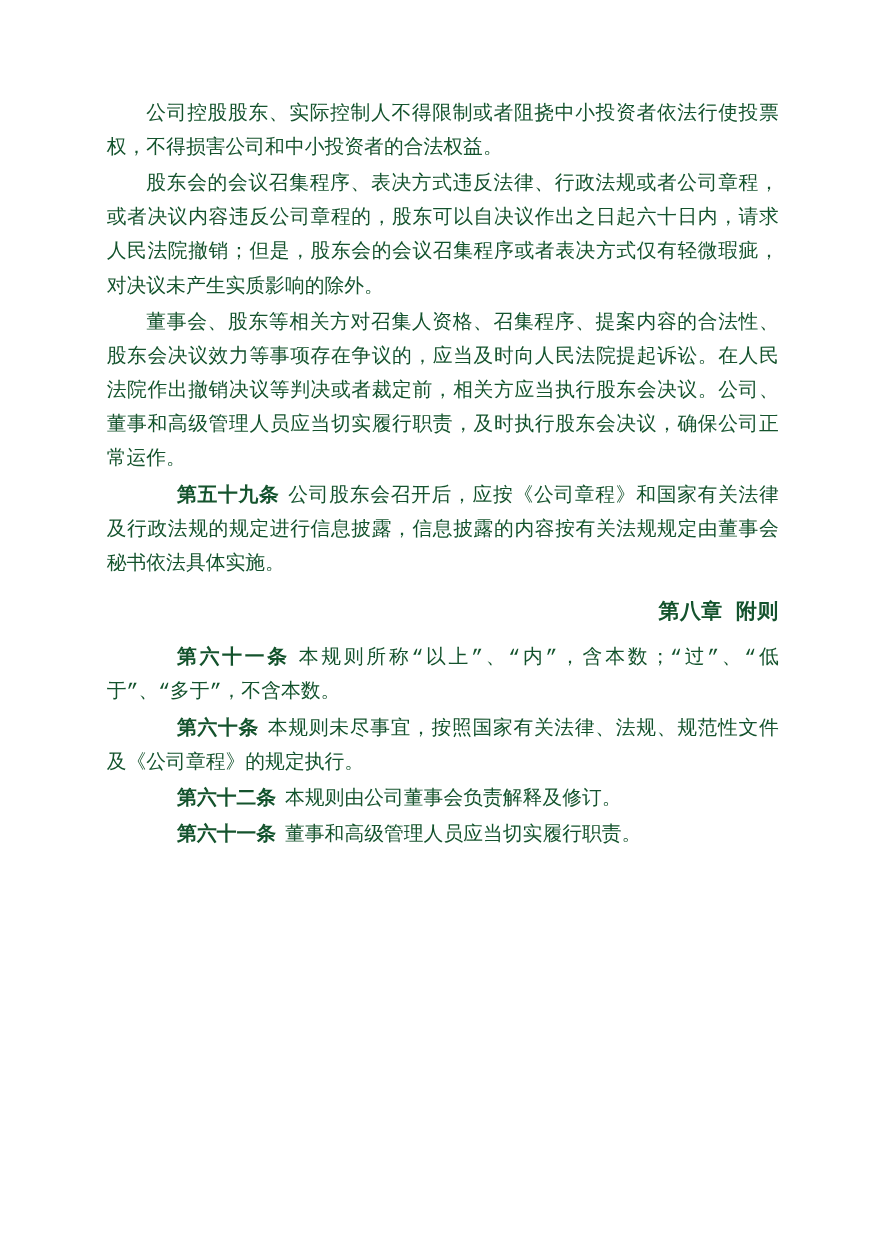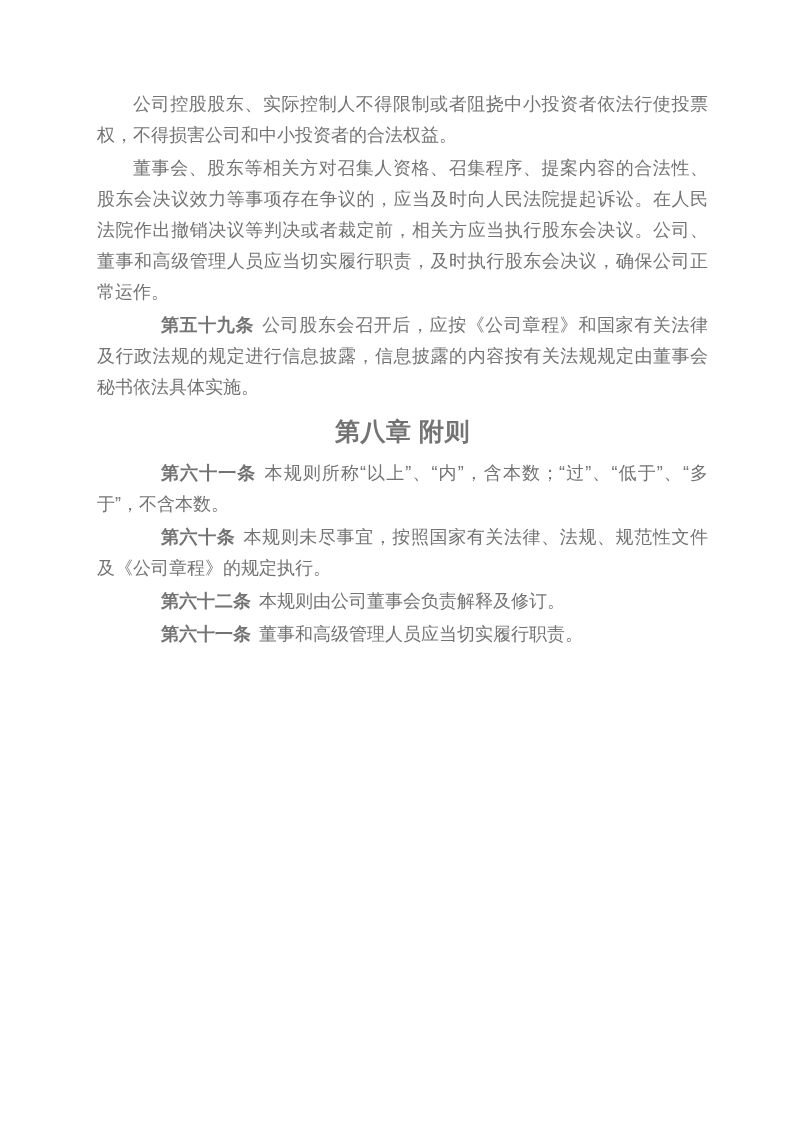--- a/index.html
+++ b/index.html
@@ -7,22 +7,22 @@
     padding: 0;
     background: #ffffff;
   }
   .page {
     position: relative;
     width: 794px;
     height: 866px;
     background: #ffffff;
     overflow: hidden;
     box-sizing: border-box;
-    font-family: Liberation Sans, sans-serif;
-    color: #737373;
+    font-family: Liberation Mono, monospace;
+    color: #14532d;
   }
   .content {
     box-sizing: border-box;
     padding: 89px 86px 0 97px; 
   }
   p.para {
     margin: 0 0 2px 0;
     font-size: 18px;
     line-height: 31px;
     text-align: justify;
@@ -32,36 +32,37 @@
   }
   .article-label {
     font-weight: bold;
   }
   .article-label:not(:empty) {
     margin-right: 0.45em;
     margin-left: 28px;
   }
   h2.chapter-heading {
     margin: 13px 0 11px 0;
-    font-size: 25px;
+    font-size: 19px;
     line-height: 31px;
     font-weight: bold;
-    text-align: center;
+    text-align: right;
     text-indent: 0;
     letter-spacing: 0.5px;
   }
 </style>
 </head>
 <body>
 
 <div class="page">
   <div class="content">
 
     <p class="para"><span class="body-text">公司控股股东、实际控制人不得限制或者阻挠中小投资者依法行使投票权，不得损害公司和中小投资者的合法权益。</span></p>
 
+    <p class="para"><span class="body-text">股东会的会议召集程序、表决方式违反法律、行政法规或者公司章程，或者决议内容违反公司章程的，股东可以自决议作出之日起六十日内，请求人民法院撤销；但是，股东会的会议召集程序或者表决方式仅有轻微瑕疵，对决议未产生实质影响的除外。</span></p>
 
     <p class="para"><span class="body-text">董事会、股东等相关方对召集人资格、召集程序、提案内容的合法性、股东会决议效力等事项存在争议的，应当及时向人民法院提起诉讼。在人民法院作出撤销决议等判决或者裁定前，相关方应当执行股东会决议。公司、董事和高级管理人员应当切实履行职责，及时执行股东会决议，确保公司正常运作。</span></p>
 
 
     <p class="para"><span class="article-label">第五十九条</span><span class="body-text">公司股东会召开后，应按《公司章程》和国家有关法律及行政法规的规定进行信息披露，信息披露的内容按有关法规规定由董事会秘书依法具体实施。</span></p>
 
     <h2 class="chapter-heading">第八章 附则</h2>
 
     <p class="para"><span class="article-label">第六十一条</span><span class="body-text">本规则所称“以上”、“内”，含本数；“过”、“低于”、“多于”，不含本数。</span></p>
 

